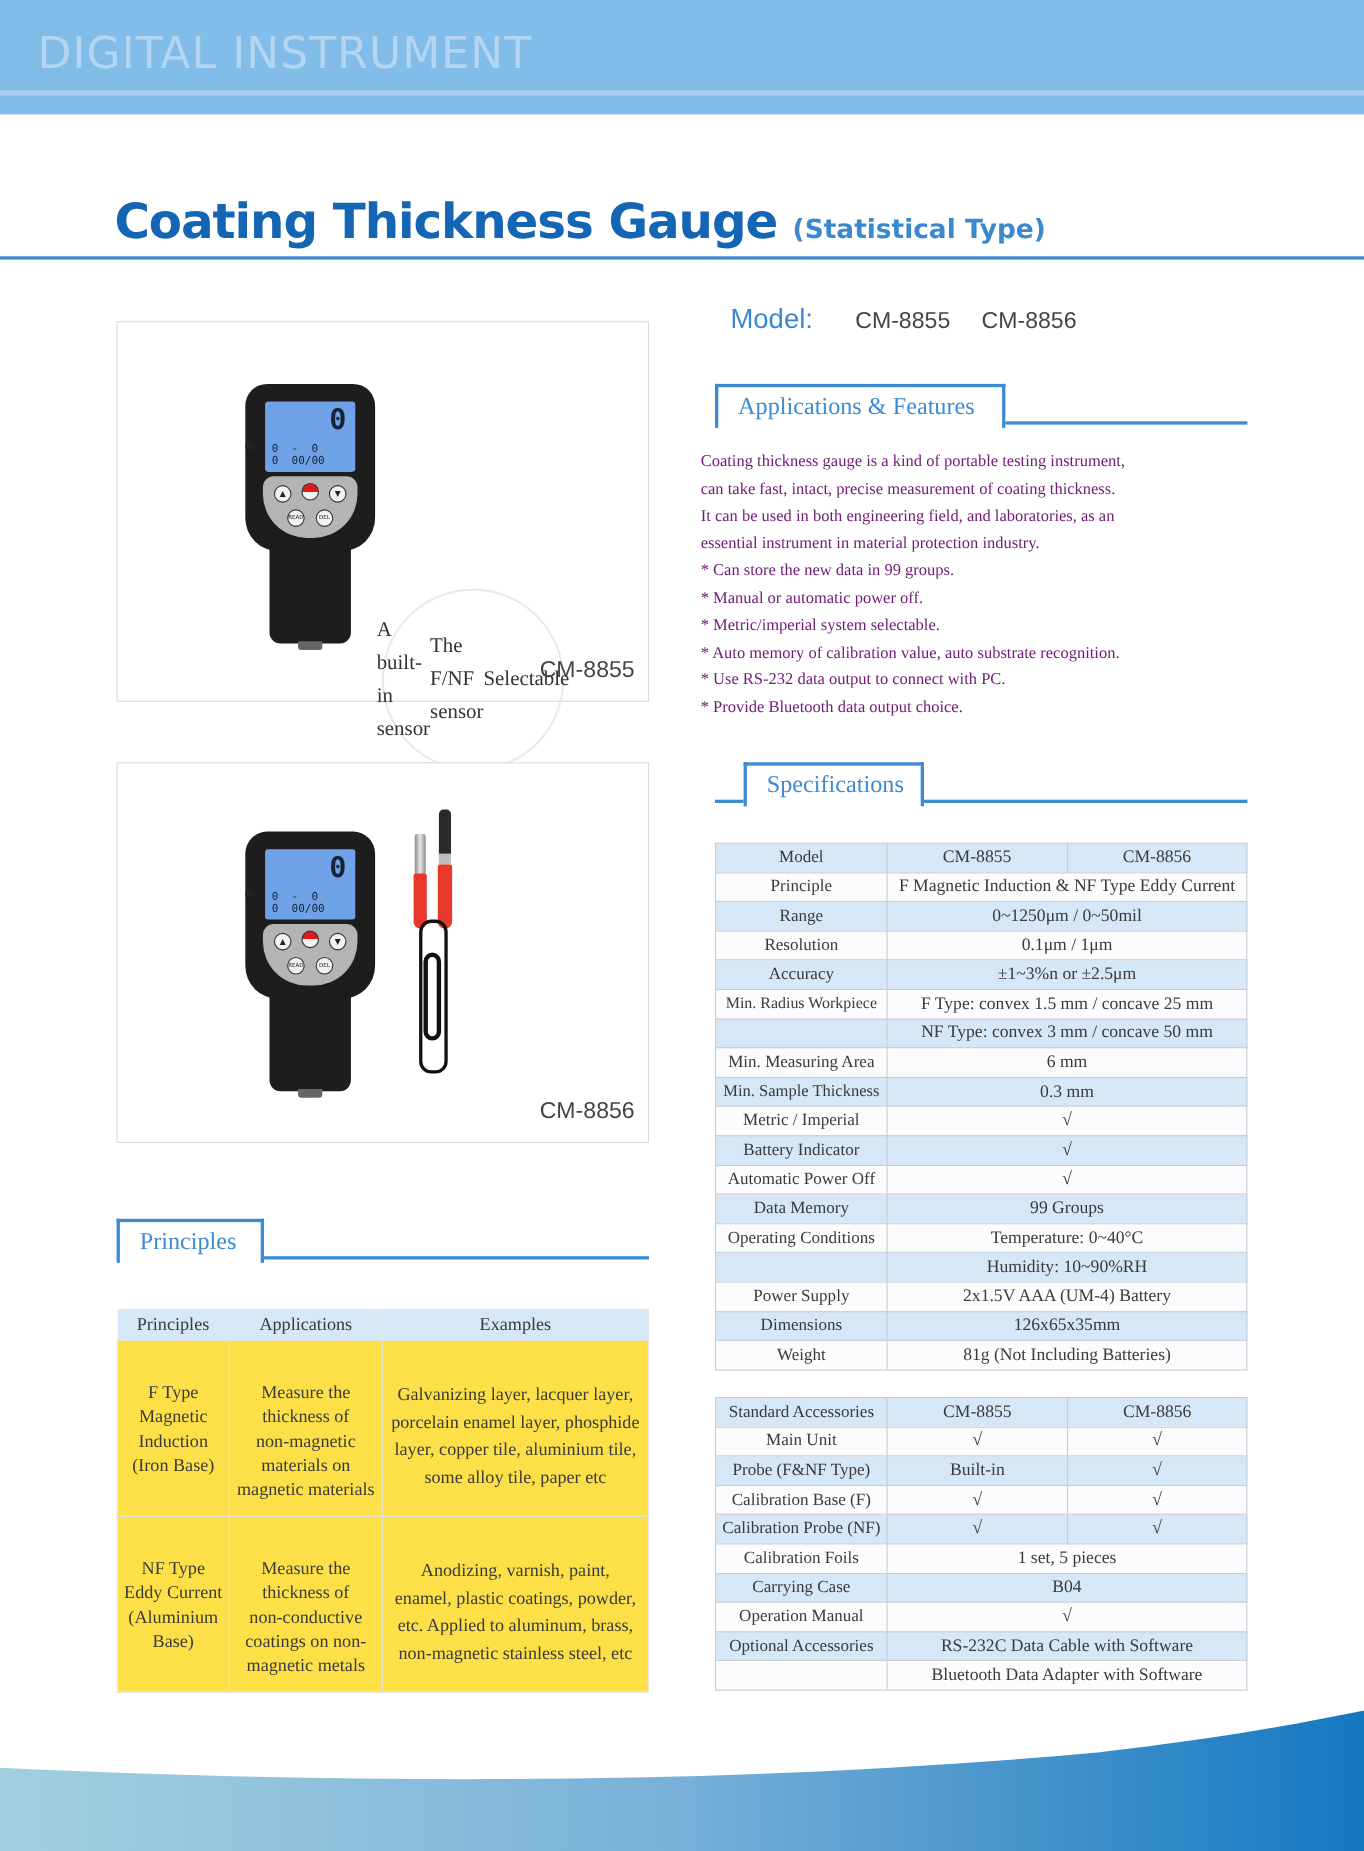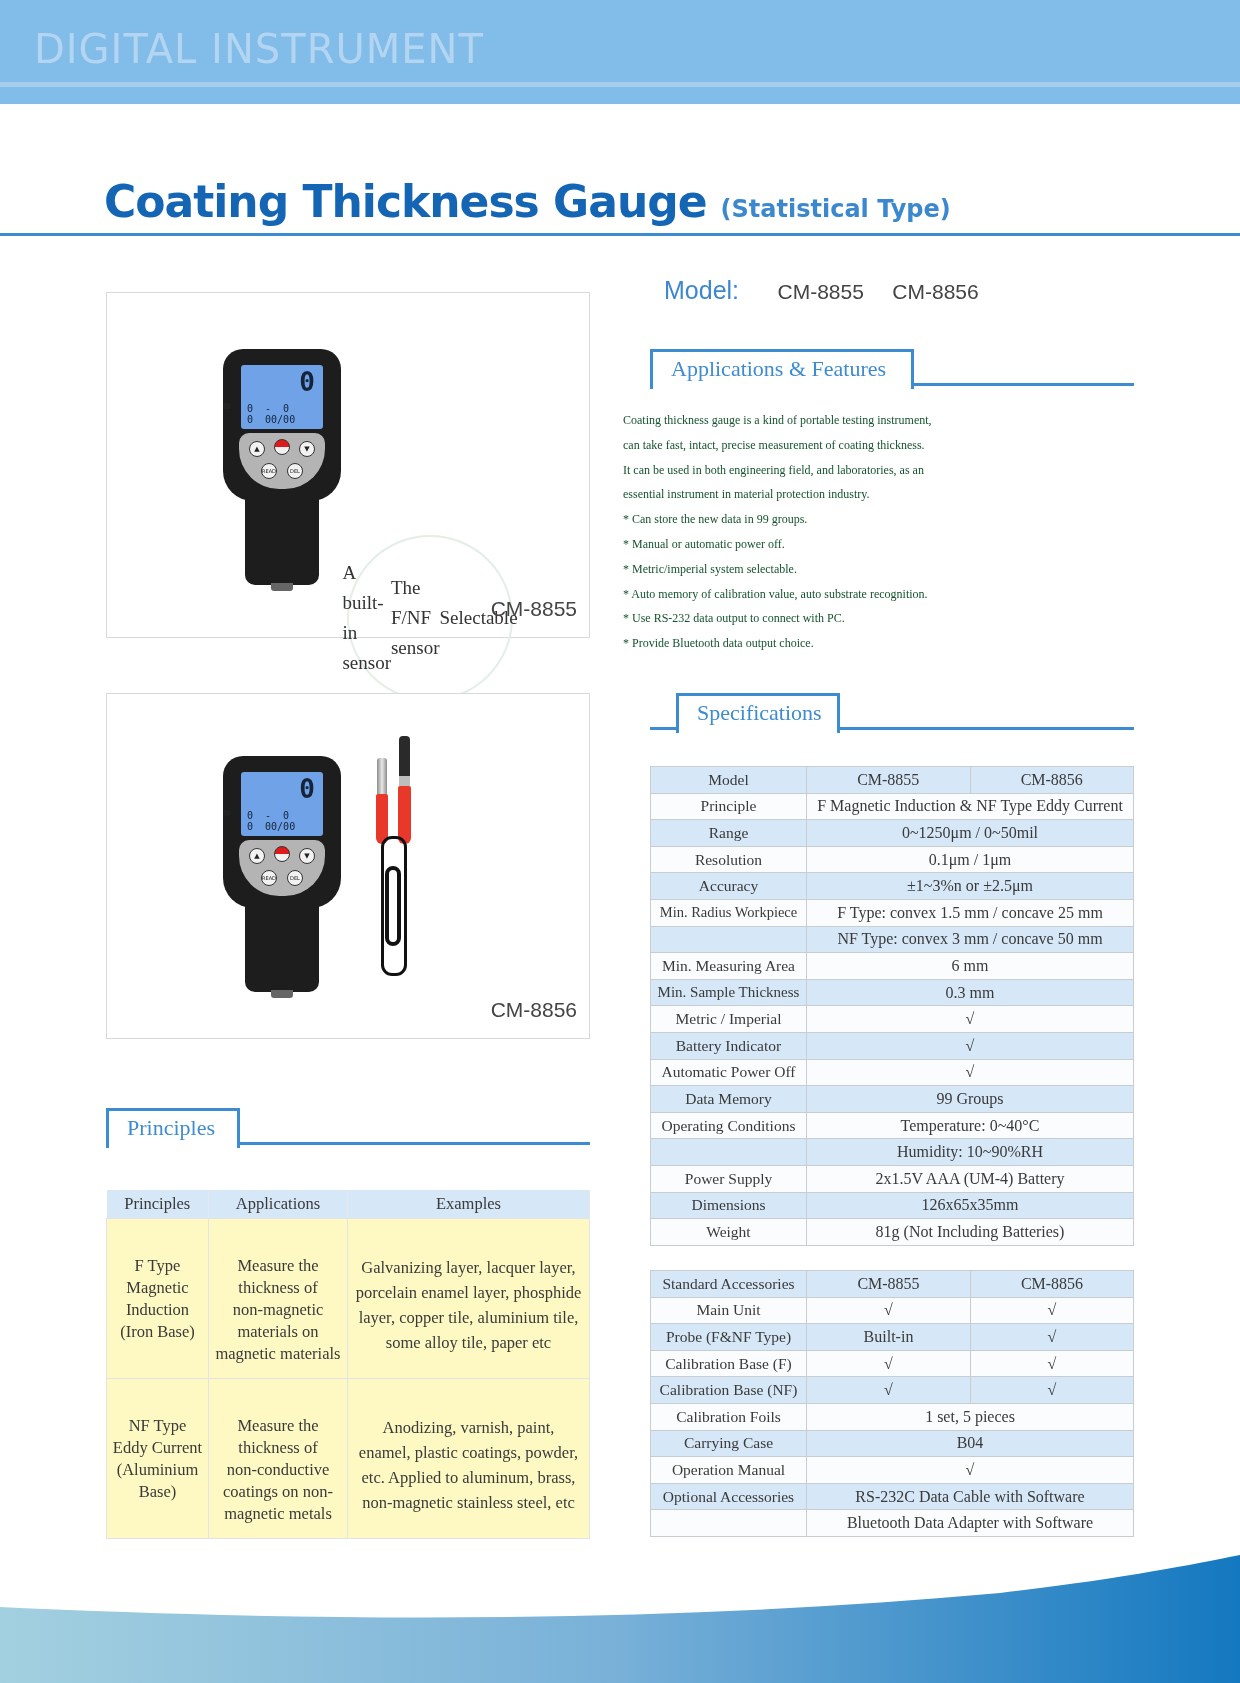--- a/index.html
+++ b/index.html
@@ -38,33 +38,33 @@
   .probe .cable { position: absolute; width: 22px; height: 120px; border: 3px solid #111; border-radius: 11px; }
 
   .model-line { position: absolute; left: 664px; top: 276px; font-family: "Liberation Sans", sans-serif; white-space: nowrap; }
   .model-line .lbl { font-size: 25px; color: #3c87cf; margin-right: 34px; }
   .model-line .val { font-size: 21px; color: #444; margin-right: 24px; }
 
   .sec-head { position: absolute; height: 40px; }
   .sec-head .tab { position: absolute; left: 0; top: 0; height: 40px; border-top: 3px solid #3d8bd0; border-left: 3px solid #3d8bd0; border-right: 3px solid #3d8bd0; background: #fff; padding: 4px 16px 0 18px; font-size: 22px; color: #3d8bd0; white-space: nowrap; }
   .sec-head .line { position: absolute; left: 0; right: 0; top: 34px; height: 3px; background: #3d8bd0; }
 
-  .features { position: absolute; left: 623px; top: 408px; width: 520px; font-size: 12px; line-height: 24.8px; color: #14532d; }
+  .features { position: absolute; left: 637px; top: 408px; width: 520px; font-size: 15px; line-height: 24.8px; color: #701a75; }
   .features p { margin: 0; }
 
   table { border-collapse: collapse; font-family: "Liberation Serif", "DejaVu Serif", serif; }
   .spec { position: absolute; left: 650px; width: 484px; }
   .spec td { border: 1px solid #c9cdd2; text-align: center; font-size: 16px; color: #3a3a3a; height: 26.6px; padding: 0 2px; white-space: nowrap; }
   .spec tr:nth-child(odd) td { background: #d6e7f7; }
   .spec tr:nth-child(even) td { background: #fbfcfd; }
   .spec td.k { width: 156px; font-size: 15.5px; }
 
   .prin { position: absolute; left: 106px; top: 1190px; width: 484px; }
   .prin th { background: #d6e7f7; font-weight: normal; font-size: 16.5px; color: #3a3a3a; height: 28px; border-right: 1px solid #e4e8ec; }
-  .prin td { background: #fef9c3; border: 1px solid #e0e3e7; text-align: center; vertical-align: top; font-size: 16.5px; line-height: 22px; color: #3a3a3a; height: 160px; padding-top: 36px; }
+  .prin td { background: #fde047; border: 1px solid #e0e3e7; text-align: center; vertical-align: top; font-size: 16.5px; line-height: 22px; color: #3a3a3a; height: 160px; padding-top: 36px; }
 
   .footer-wave { position: absolute; left: 0; top: 1555px; width: 1240px; height: 128px; }
 </style>
 </head>
 <body>
 
 <div class="top-banner">
   <div class="brand">DIGITAL INSTRUMENT</div>
   <div class="stripe"></div>
 </div>
@@ -257,21 +257,21 @@
         <td class="k">Probe (F&amp;NF Type)</td>
         <td>Built-in</td>
         <td>√</td>
       </tr>
   <tr>
         <td class="k">Calibration Base (F)</td>
         <td>√</td>
         <td>√</td>
       </tr>
   <tr>
-        <td class="k">Calibration Base (NF)</td>
+        <td class="k">Calibration Probe (NF)</td>
         <td>√</td>
         <td>√</td>
       </tr>
   <tr>
         <td class="k">Calibration Foils</td>
         <td colspan="2">1 set, 5 pieces</td>
       </tr>
   <tr>
         <td class="k">Carrying Case</td>
         <td colspan="2">B04</td>

